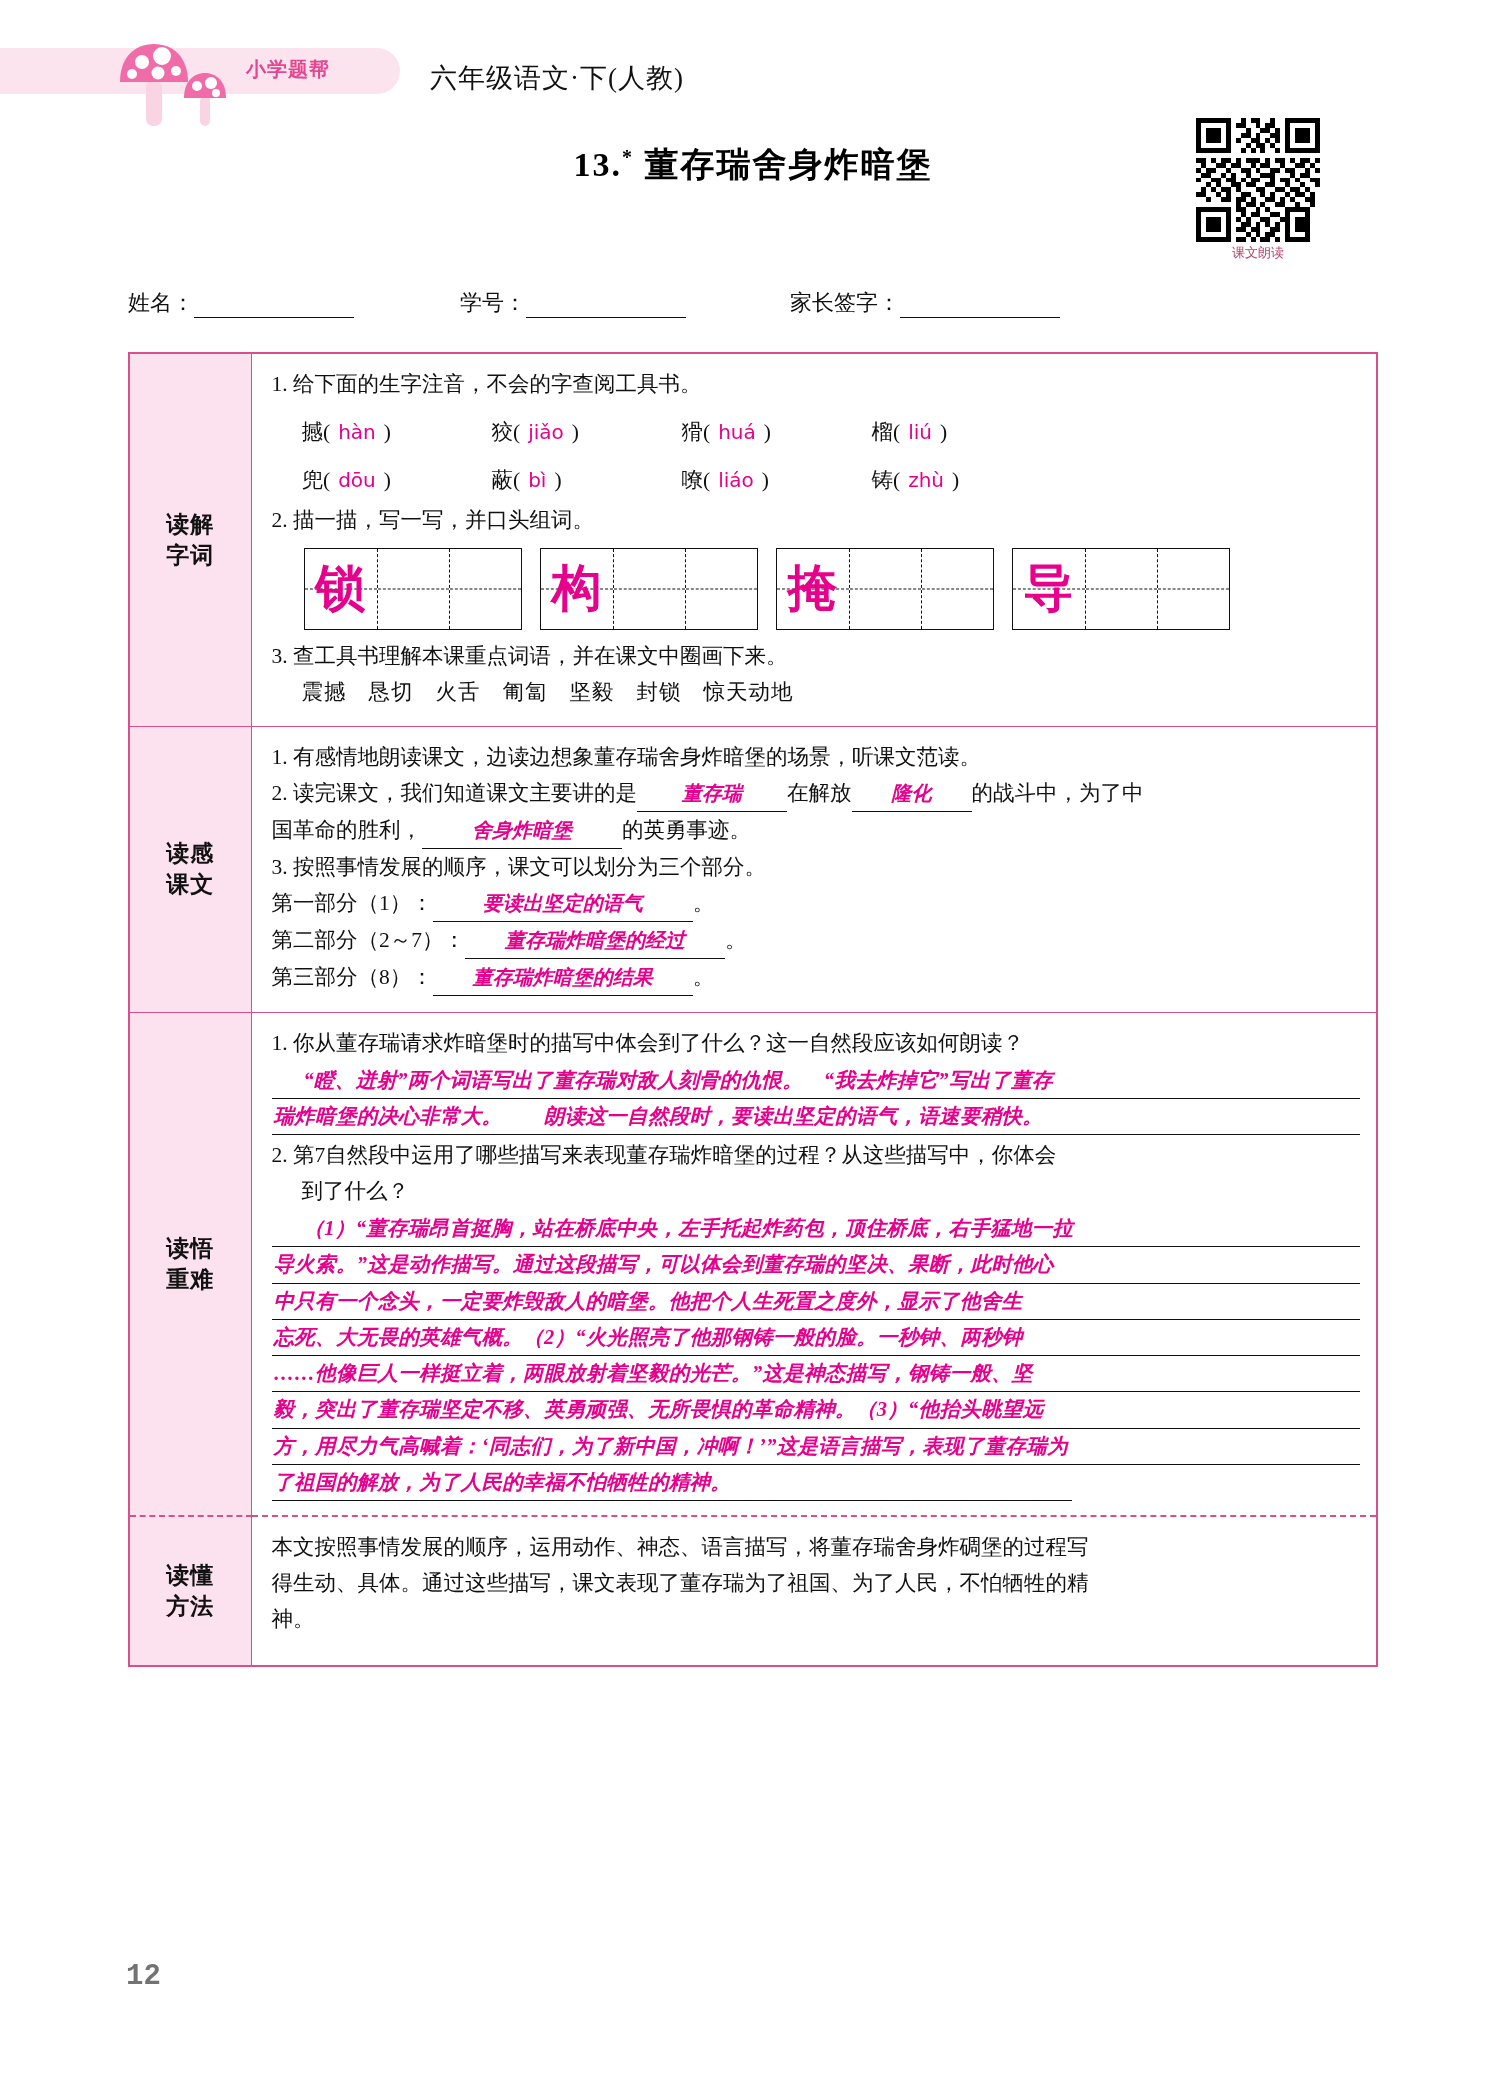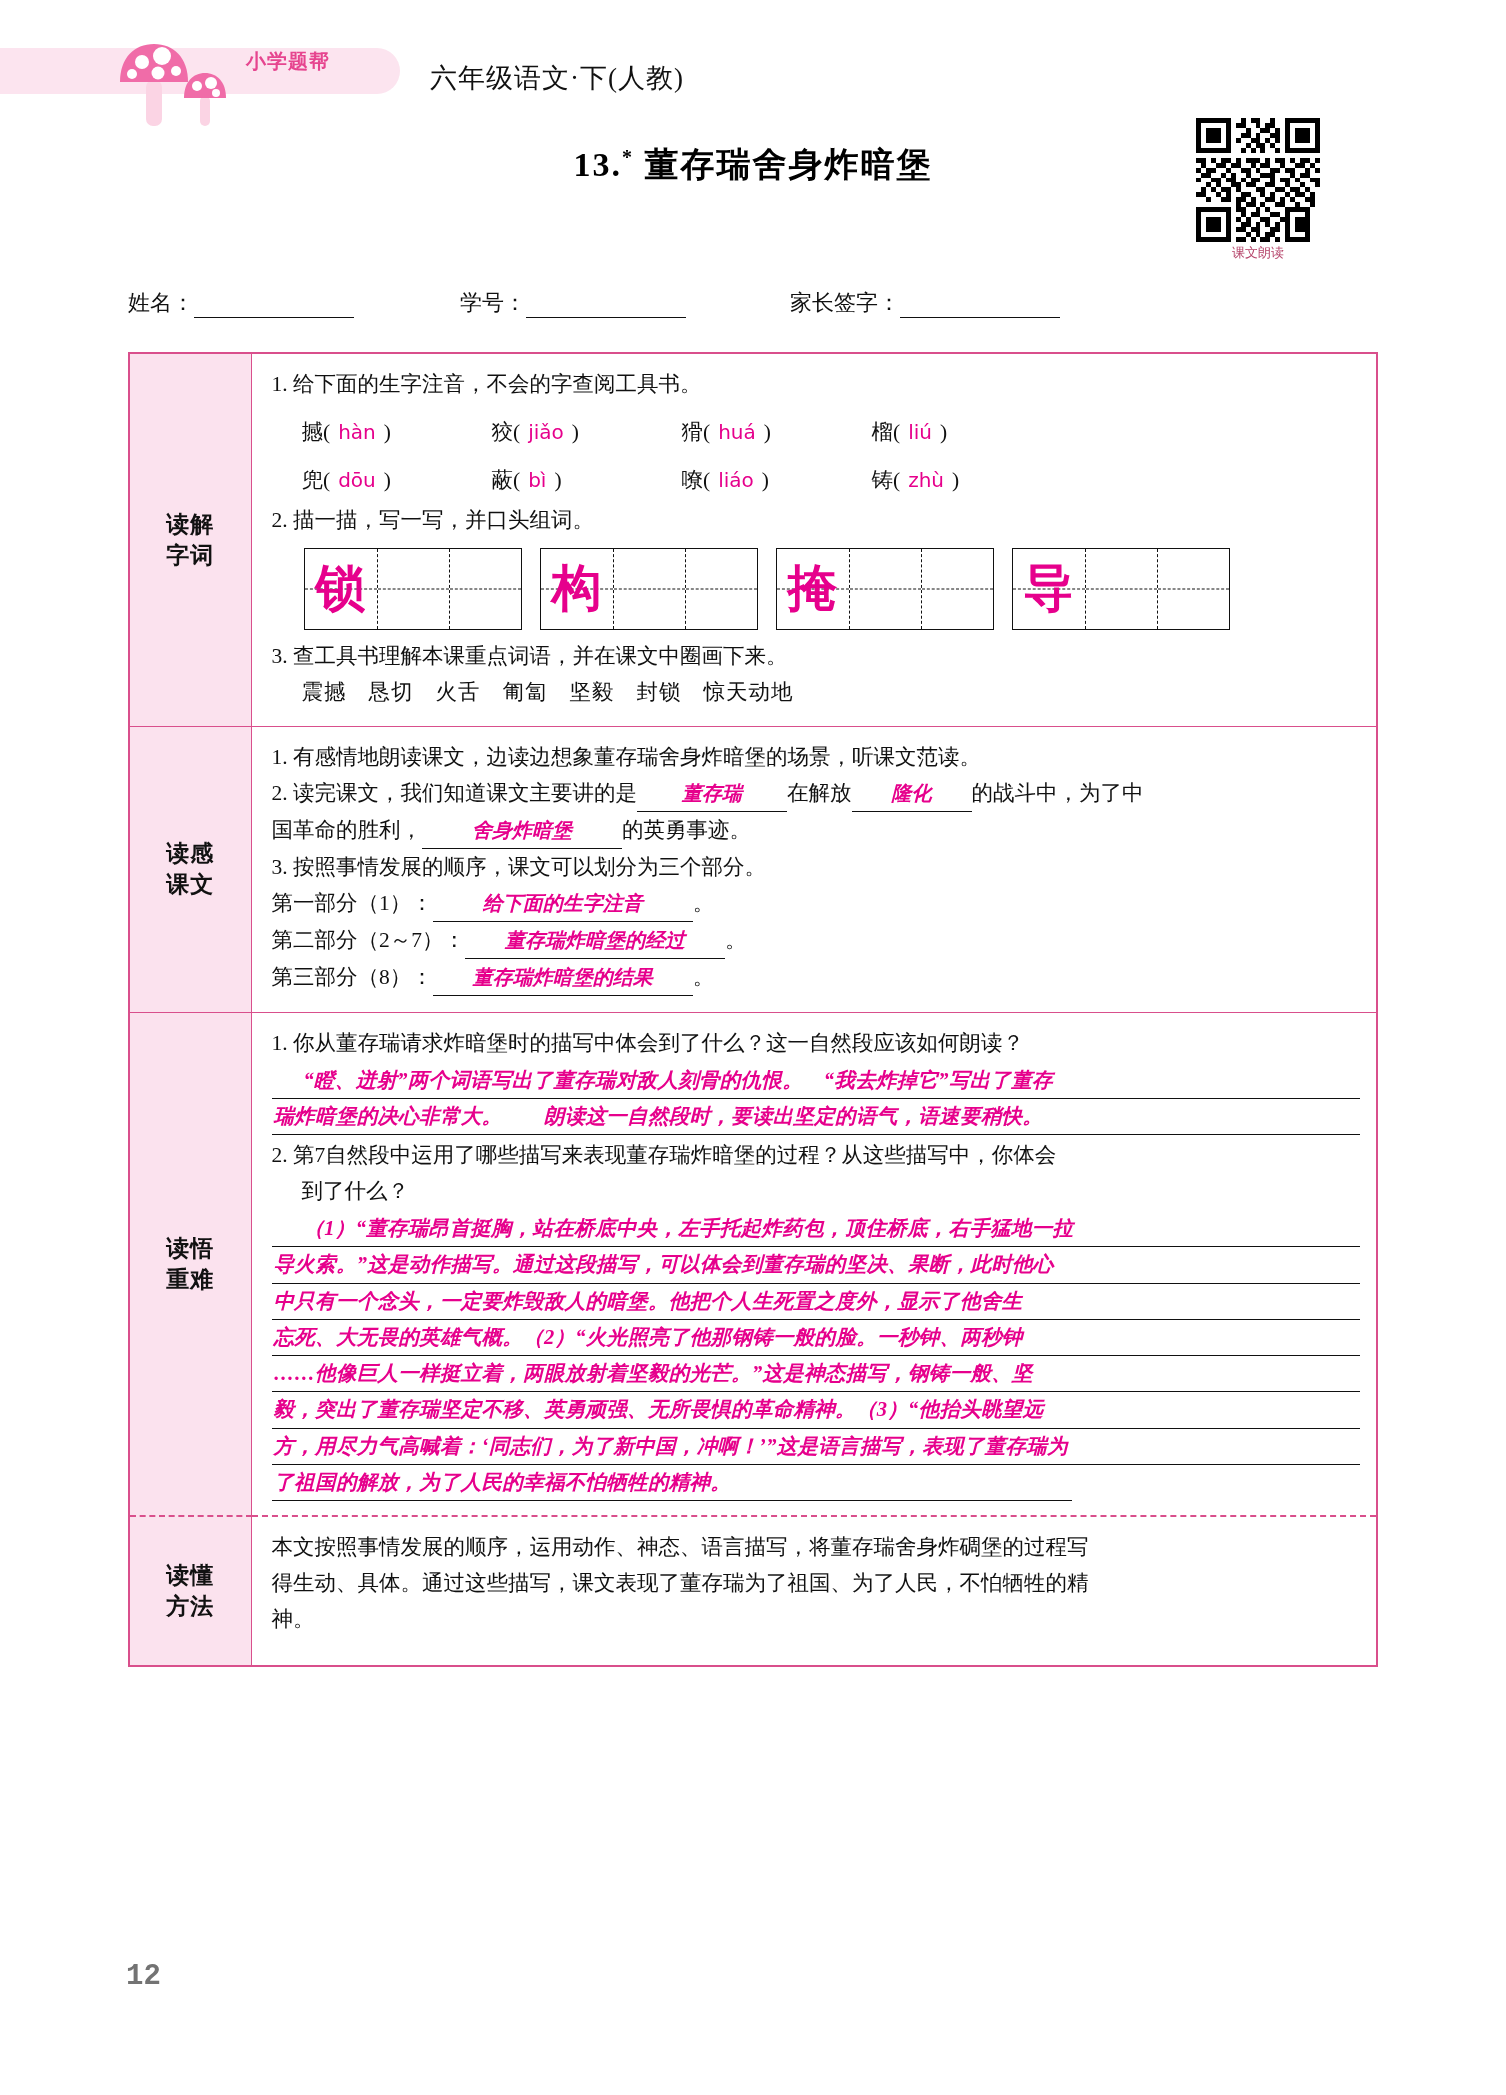--- a/index.html
+++ b/index.html
@@ -13,21 +13,21 @@
     overflow: hidden;
   }
   .page { position: relative; width:1506px; height:2095px; }
 
   
   .header-band {
     position:absolute; left:0; top:48px; width:400px; height:46px;
     background:#fce4ef; border-radius:0 24px 24px 0;
   }
   .brand-text {
-    position:absolute; left:246px; top:48px;
+    position:absolute; left:246px; top:56px;
     font-family:"Liberation Sans","DejaVu Sans",sans-serif;
     font-weight:bold; font-size:20px; color:#e6458f; letter-spacing:1px;
   }
   .mush-big { position:absolute; left:118px; top:40px; }
   .mush-small { position:absolute; left:182px; top:70px; }
 
   .book-title {
     position:absolute; left:430px; top:60px;
     font-size:27px; color:#111; letter-spacing:1px;
     font-family:"Liberation Serif","DejaVu Serif",serif;
@@ -412,21 +412,21 @@
         <td class="body">
           <p class="ln">1. 有感情地朗读课文，边读边想象董存瑞舍身炸暗堡的场景，听课文范读。</p>
           <p class="ln">
             <span>2. 读完课文，我们知道课文主要讲的是</span><span class="blank" style="width:150px;"><span class="ans">董存瑞</span></span><span>在解放</span><span class="blank" style="width:120px;"><span class="ans">隆化</span></span><span>的战斗中，为了中</span>
           </p>
           <p class="ln">
             <span>国革命的胜利，</span><span class="blank" style="width:200px;"><span class="ans">舍身炸暗堡</span></span><span>的英勇事迹。</span>
           </p>
           <p class="ln">3. 按照事情发展的顺序，课文可以划分为三个部分。</p>
           <p class="ln">
-            <span>第一部分（1）：</span><span class="blank" style="width:260px;"><span class="ans">给下面的生字注音</span></span><span>。</span>
+            <span>第一部分（1）：</span><span class="blank" style="width:260px;"><span class="ans">要读出坚定的语气</span></span><span>。</span>
           </p>
           <p class="ln">
             <span>第二部分（2～7）：</span><span class="blank" style="width:260px;"><span class="ans">董存瑞炸暗堡的经过</span></span><span>。</span>
           </p>
           <p class="ln">
             <span>第三部分（8）：</span><span class="blank" style="width:260px;"><span class="ans">董存瑞炸暗堡的结果</span></span><span>。</span>
           </p>
         </td>
       </tr>
 

